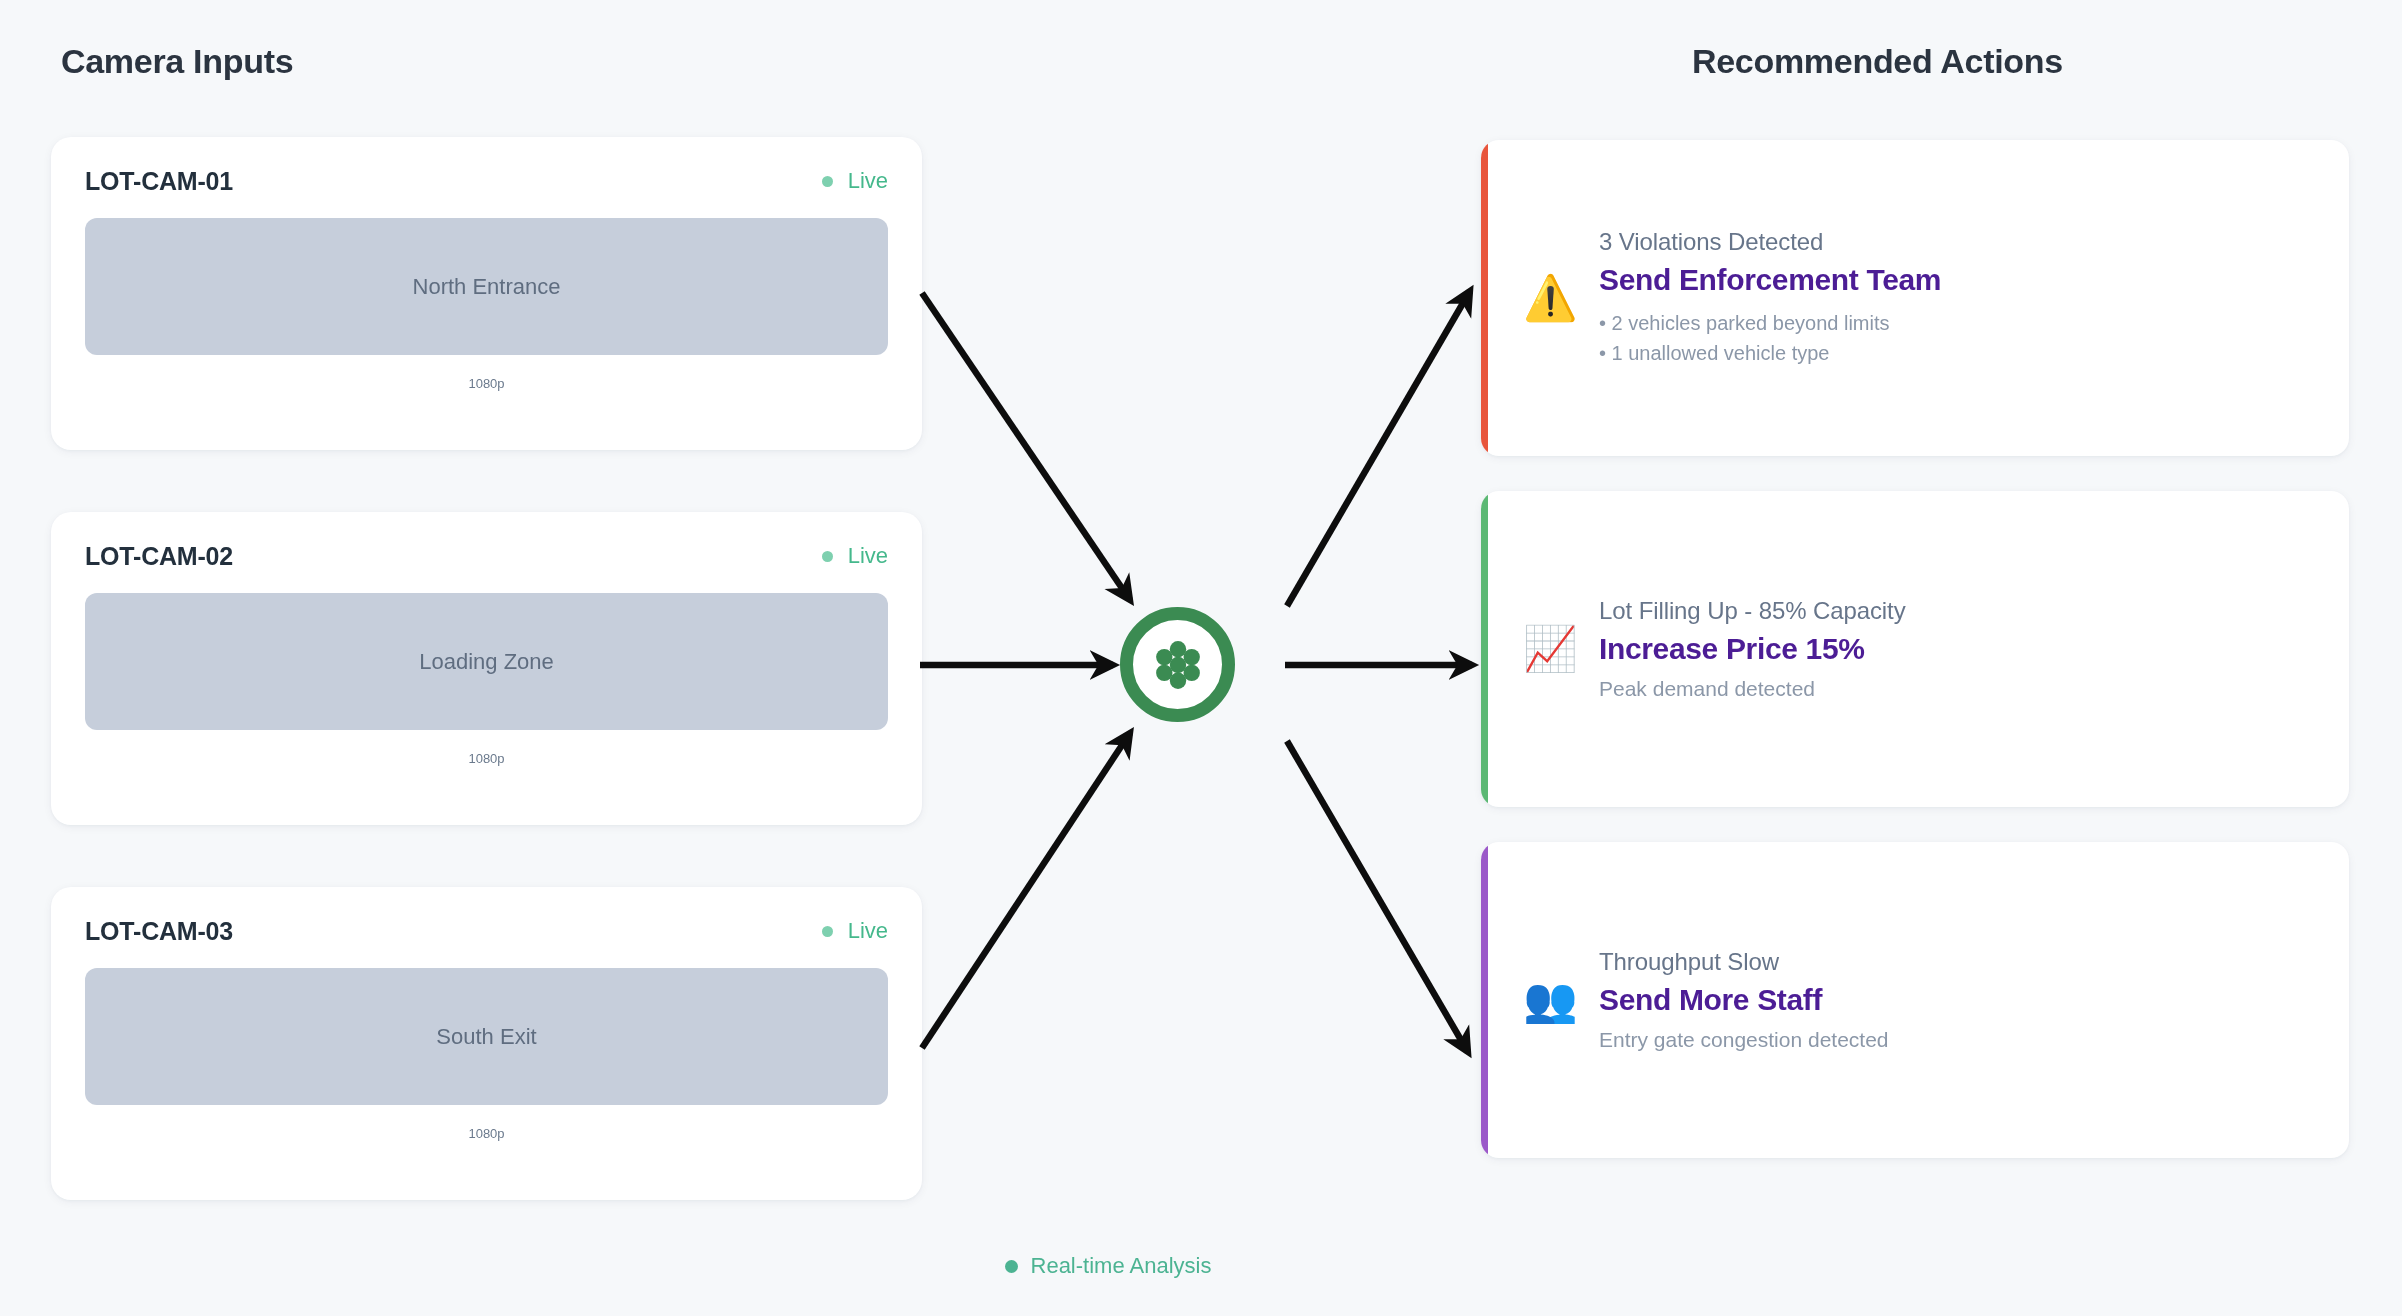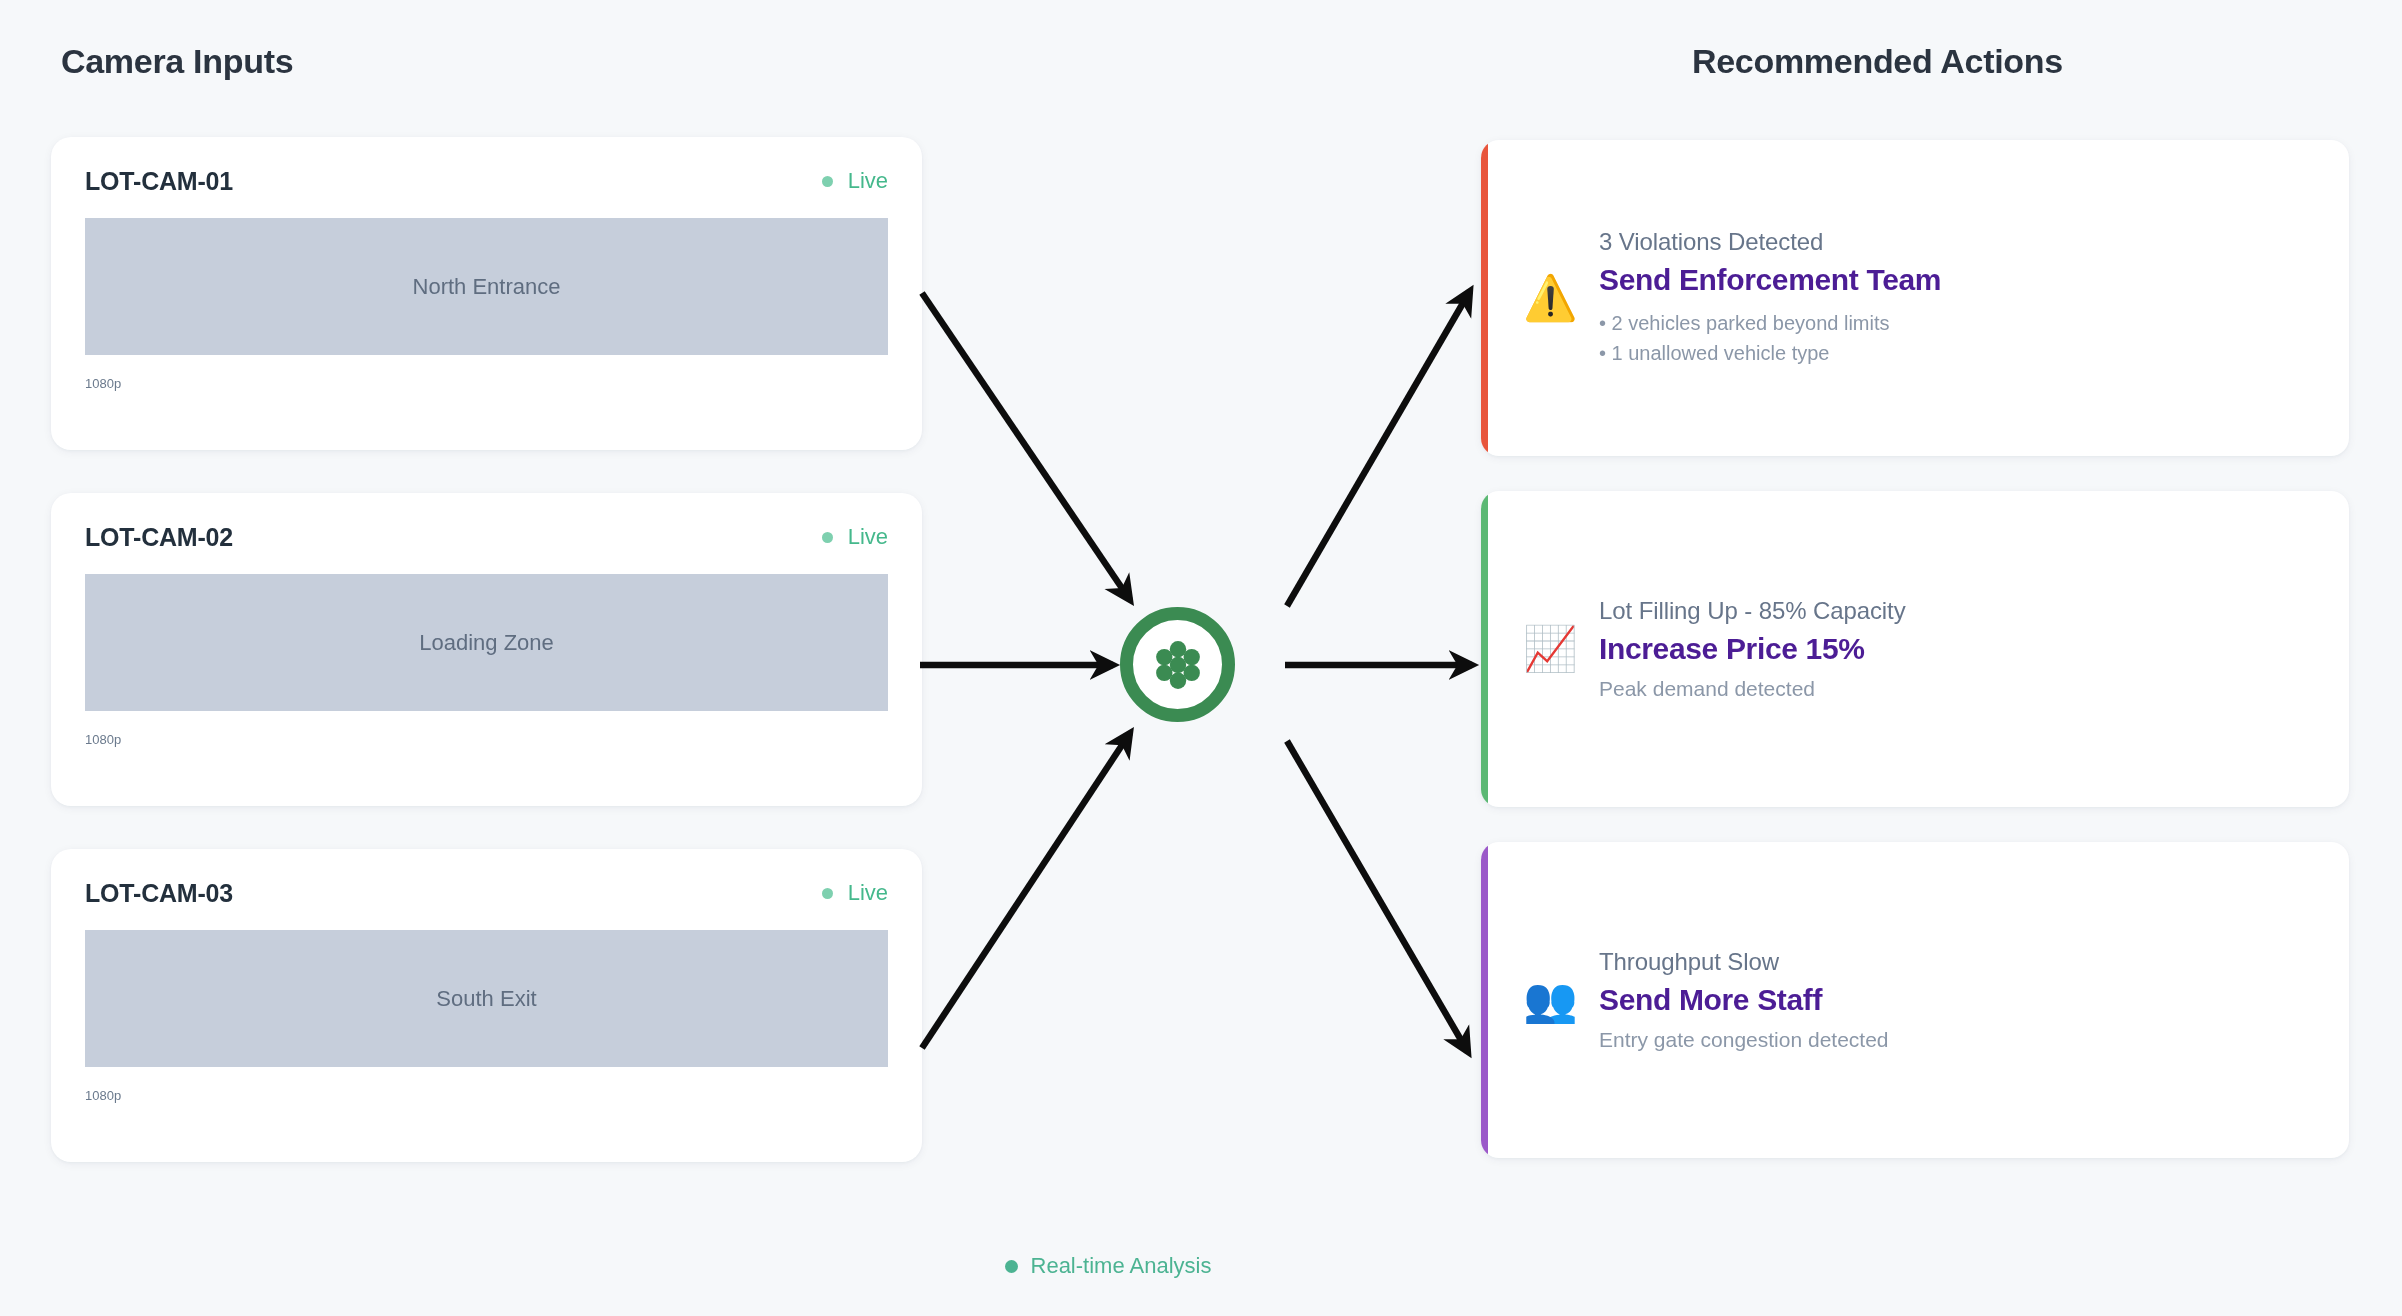--- a/index.html
+++ b/index.html
@@ -32,23 +32,24 @@
     position: absolute;
     left: 51px;
     top: 137px;
     width: 871px;
   }
   .camera-card {
     background: #ffffff;
     border-radius: 20px;
     box-shadow: 0 2px 10px rgba(24,39,75,0.055), 0 1px 3px rgba(24,39,75,0.04);
     padding: 26px 34px 30px 34px;
-    margin-bottom: 43px;
+    margin-bottom: 62px;
     box-sizing: border-box;
     height: 313px;
+    text-align: center;
   }
   .camera-head {
     display: flex;
     align-items: center;
     justify-content: space-between;
     height: 36px;
   }
   .camera-id {
     font-size: 25px;
     font-weight: bold;
@@ -65,21 +66,21 @@
   .live-dot {
     width: 11px;
     height: 11px;
     border-radius: 50%;
     background: #7ed0af;
     display: block;
   }
   .camera-preview {
     margin-top: 19px;
     height: 137px;
-    border-radius: 0;
+    border-radius: 12px;
     background: #c6cedb;
     display: flex;
     align-items: center;
     justify-content: center;
     font-size: 22px;
     color: #5f6d80;
   }
   .camera-res {
     margin-top: 21px;
     font-size: 13px;

